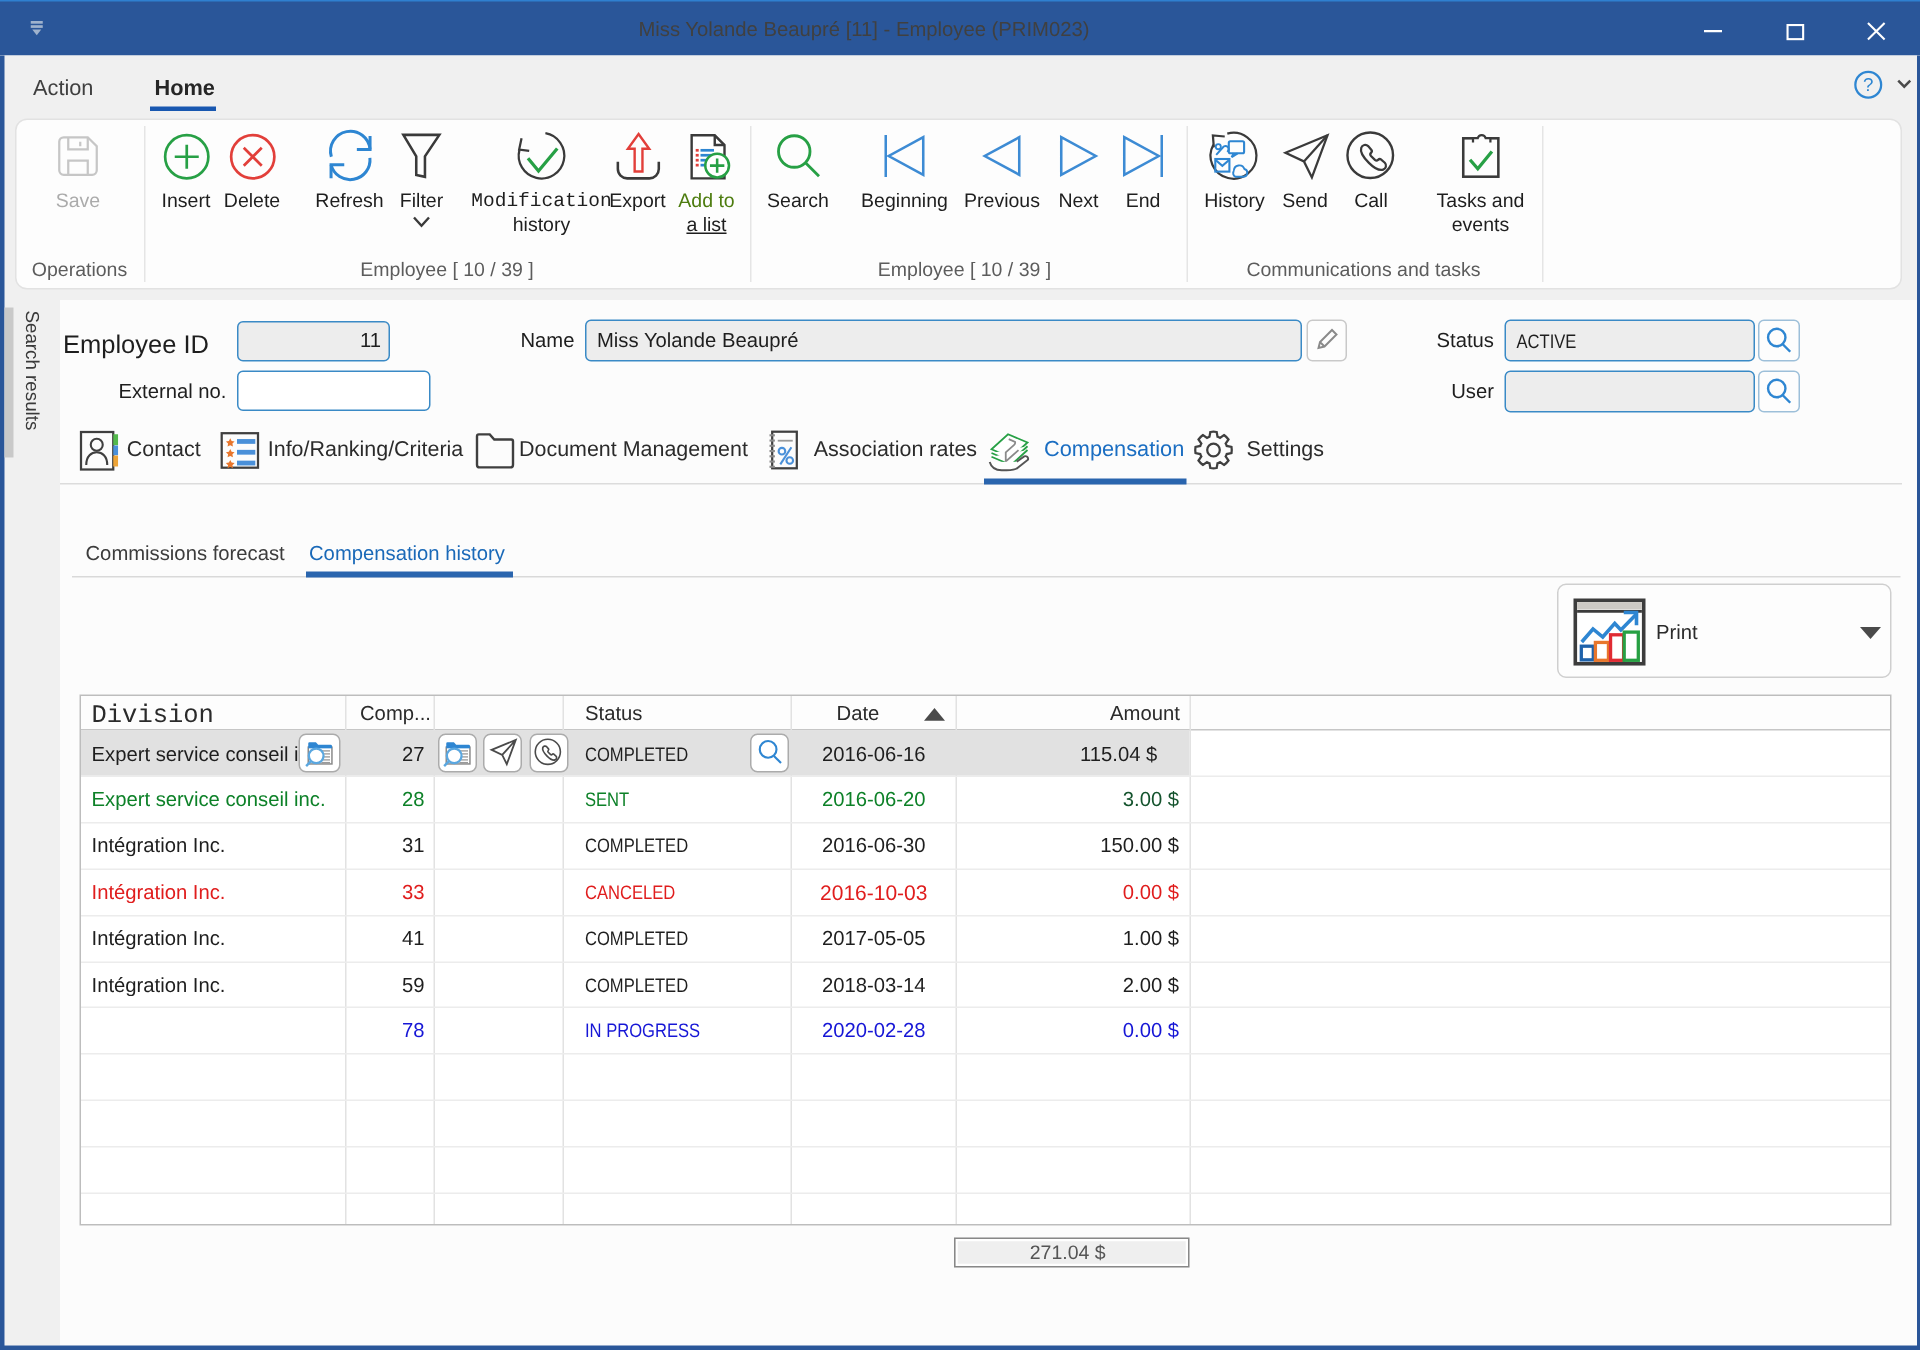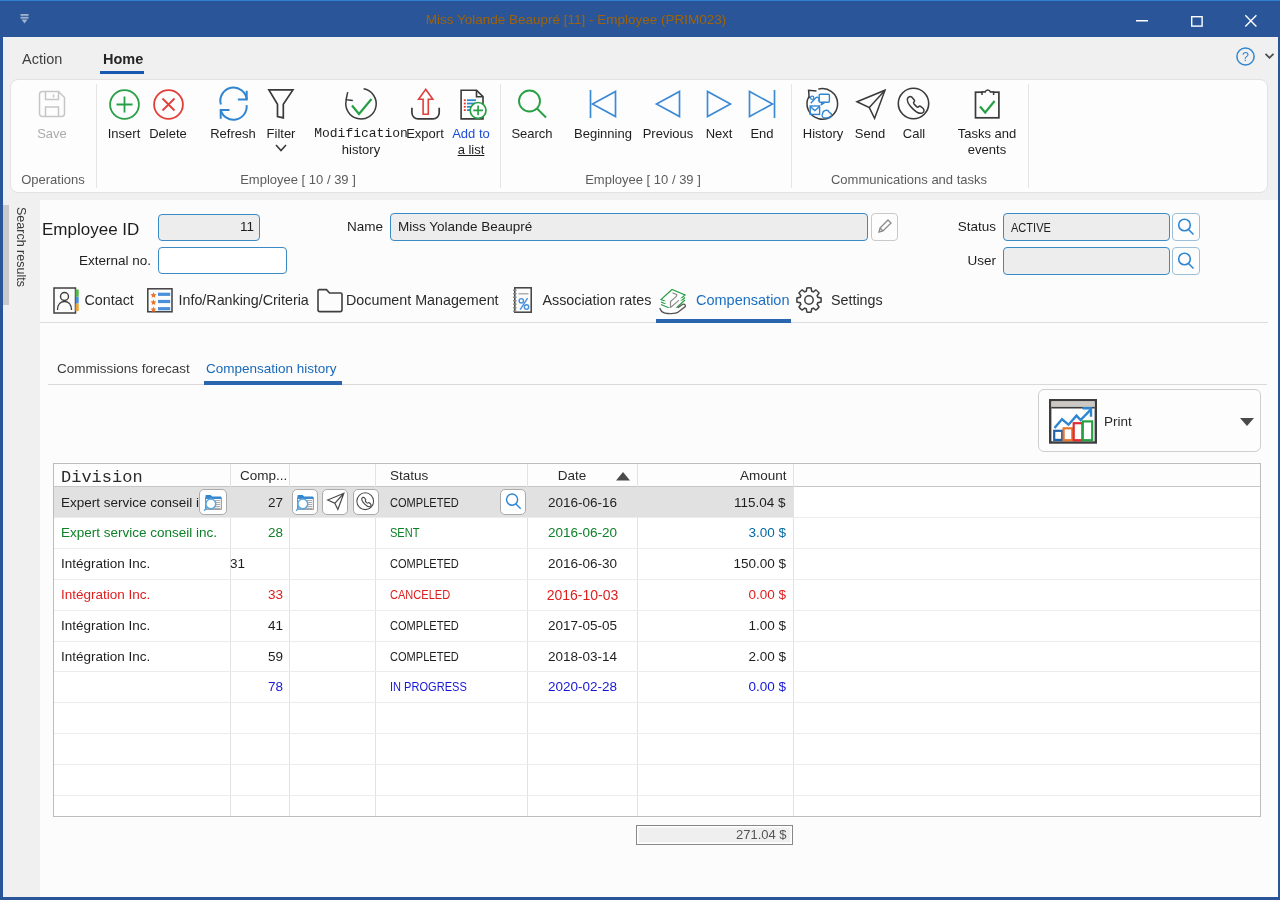--- a/index.html
+++ b/index.html
@@ -11,21 +11,21 @@
 </style>
 </head>
 <body>
 <div style="left:0px;top:0px;width:1280px;height:37px;background:#2a5699;"></div>
 <div style="left:0px;top:0px;width:1280px;height:1.2px;background:#2f80d0;"></div>
 <svg style="left:20px;top:14px" width="9" height="10" viewBox="0 0 9 10">
     <rect x="0.5" y="0" width="8" height="1.8" fill="#9fb2cd"></rect>
     <rect x="0.5" y="2.8" width="8" height="1.8" fill="#9fb2cd"></rect>
     <path d="M1.5 5.6 L7.5 5.6 L4.5 9.5 Z" fill="#9fb2cd"></path>
   </svg>
-<div class="txt" style="left:376px;top:12px;width:400px;text-align:center;font-size:13.5px;color:#a16207;">Miss Yolande Beaupré [11] - Employee (PRIM023)</div>
+<div class="txt" style="left:376px;top:12px;width:400px;text-align:center;font-size:13.5px;color:#404040;">Miss Yolande Beaupré [11] - Employee (PRIM023)</div>
 <svg style="left:1136.3px;top:20.3px" width="13" height="2" viewBox="0 0 13 2">
     <rect x="0" y="0" width="12" height="1.5" fill="#fff"></rect>
   </svg>
 <svg style="left:1190.5px;top:15.8px" width="12" height="11" viewBox="0 0 12 11">
     <rect x="0.7" y="0.7" width="10.4" height="9.4" fill="none" stroke="#fff" stroke-width="1.4"></rect>
   </svg>
 <svg style="left:1244.8px;top:14.5px" width="12" height="12" viewBox="0 0 12 12">
     <path d="M0.3 0.3 L11.4 11.4 M11.4 0.3 L0.3 11.4" stroke="#fff" stroke-width="1.4"></path>
   </svg>
 <div style="left:0px;top:37px;width:1280px;height:163px;background:#f0f0f0;"></div>
@@ -104,21 +104,21 @@
     <rect x="12" y="11.3" width="9" height="1.8" fill="#2e86d2"></rect>
     <rect x="8.8" y="14.6" width="2" height="1.8" fill="#e23f3a"></rect>
     <rect x="12" y="14.6" width="12.5" height="1.8" fill="#2e86d2"></rect>
     <rect x="8.8" y="17.9" width="2" height="1.8" fill="#e23f3a"></rect>
     <rect x="12" y="17.9" width="12.5" height="1.8" fill="#2e86d2"></rect>
     <rect x="8.8" y="21.2" width="2" height="1.8" fill="#e23f3a"></rect>
     <rect x="12" y="21.2" width="12.5" height="1.8" fill="#2e86d2"></rect>
     <circle cx="23.1" cy="22.4" r="7.9" fill="#fff" stroke="#27a045" stroke-width="1.7"></circle>
     <path d="M18.3 22.4 h9.6 M23.1 17.6 v9.6" stroke="#27a045" stroke-width="1.7"></path>
   </svg>
-<div class="txt" style="left:271px;top:126.0px;width:400px;text-align:center;font-size:13px;color:#1d4ed8;">Add to</div>
+<div class="txt" style="left:271px;top:126.0px;width:400px;text-align:center;font-size:13px;color:#4d7c0f;">Add to</div>
 <div class="txt" style="left:271px;top:141.5px;width:400px;text-align:center;font-size:13px;color:#1e1e1e;text-decoration:underline;">a list</div>
 <svg style="left:516.0px;top:88.0px" width="32" height="32" viewBox="0 0 32 32">
     <circle cx="13.5" cy="13" r="10.5" fill="none" stroke="#27a045" stroke-width="1.9"></circle>
     <path d="M21 20.5 L30 29.5" stroke="#27a045" stroke-width="1.9"></path>
   </svg>
 <div class="txt" style="left:332px;top:126.0px;width:400px;text-align:center;font-size:13px;color:#1e1e1e;">Search</div>
 <svg style="left:589.0px;top:89.0px" width="28" height="30" viewBox="0 0 28 30">
     <path d="M1.5 1 v28" stroke="#3d8bd4" stroke-width="1.7"></path>
     <path d="M26.5 2.5 v25 L3.5 15 z" fill="none" stroke="#3d8bd4" stroke-width="1.7"></path>
   </svg>
@@ -304,28 +304,28 @@
 <div style="left:54px;top:671.3px;width:1206px;height:1px;background:#ececec;"></div>
 <div style="left:54px;top:702.1px;width:1206px;height:1px;background:#ececec;"></div>
 <div style="left:54px;top:732.9px;width:1206px;height:1px;background:#ececec;"></div>
 <div style="left:54px;top:763.7px;width:1206px;height:1px;background:#ececec;"></div>
 <div style="left:54px;top:794.5px;width:1206px;height:1px;background:#ececec;"></div>
 <div style="left:54px;top:486.5px;width:738.6px;height:30.8px;background:#e1e1e1;"></div>
 <div class="txt" style="left:61px;top:494.5px;font-size:13.5px;color:#1e1e1e;width:139px;overflow:hidden;">Expert service conseil inc.</div>
 <div class="txt" style="left:230px;top:494.5px;font-size:13.5px;color:#1e1e1e;width:53px;text-align:right;padding-right:0px;">27</div>
 <div class="txt" style="left:390px;top:494.5px;font-size:13px;color:#1e1e1e;transform:scaleX(0.85);transform-origin:left top;">COMPLETED</div>
 <div class="txt" style="left:382.5px;top:494.5px;width:400px;text-align:center;font-size:13.5px;color:#1e1e1e;">2016-06-16</div>
-<div class="txt" style="left:637.4px;top:494.5px;font-size:13.5px;color:#1e1e1e;width:155.2px;text-align:right;padding-right:7px;">115.04 $</div>
+<div class="txt" style="left:637.4px;top:494.5px;font-size:13.5px;color:#1e1e1e;width:155.2px;text-align:right;padding-right:21px;">115.04 $</div>
 <div class="txt" style="left:61px;top:525.3px;font-size:13.5px;color:#0d8128;width:165px;overflow:hidden;">Expert service conseil inc.</div>
 <div class="txt" style="left:230px;top:525.3px;font-size:13.5px;color:#0d8128;width:53px;text-align:right;padding-right:0px;">28</div>
 <div class="txt" style="left:390px;top:525.3px;font-size:13px;color:#0d8128;transform:scaleX(0.85);transform-origin:left top;">SENT</div>
 <div class="txt" style="left:382.5px;top:525.3px;width:400px;text-align:center;font-size:13.5px;color:#0d8128;">2016-06-20</div>
-<div class="txt" style="left:637.4px;top:525.3px;font-size:13.5px;color:#0369a1;width:155.2px;text-align:right;padding-right:6.5px;">3.00 $</div>
+<div class="txt" style="left:637.4px;top:525.3px;font-size:13.5px;color:#14532d;width:155.2px;text-align:right;padding-right:6.5px;">3.00 $</div>
 <div class="txt" style="left:61px;top:556.1px;font-size:13.5px;color:#1e1e1e;width:165px;overflow:hidden;">Intégration Inc.</div>
-<div class="txt" style="left:230px;top:556.1px;font-size:13.5px;color:#1e1e1e;width:53px;padding-right:0px;">31</div>
+<div class="txt" style="left:230px;top:556.1px;font-size:13.5px;color:#1e1e1e;width:53px;text-align:right;padding-right:0px;">31</div>
 <div class="txt" style="left:390px;top:556.1px;font-size:13px;color:#1e1e1e;transform:scaleX(0.85);transform-origin:left top;">COMPLETED</div>
 <div class="txt" style="left:382.5px;top:556.1px;width:400px;text-align:center;font-size:13.5px;color:#1e1e1e;">2016-06-30</div>
 <div class="txt" style="left:637.4px;top:556.1px;font-size:13.5px;color:#1e1e1e;width:155.2px;text-align:right;padding-right:6.5px;">150.00 $</div>
 <div class="txt" style="left:61px;top:586.9px;font-size:13.5px;color:#e01d1d;width:165px;overflow:hidden;">Intégration Inc.</div>
 <div class="txt" style="left:230px;top:586.9px;font-size:13.5px;color:#e01d1d;width:53px;text-align:right;padding-right:0px;">33</div>
 <div class="txt" style="left:390px;top:586.9px;font-size:13px;color:#e01d1d;transform:scaleX(0.85);transform-origin:left top;">CANCELED</div>
 <div class="txt" style="left:382.5px;top:586.9px;width:400px;text-align:center;font-size:14px;color:#e01d1d;">2016-10-03</div>
 <div class="txt" style="left:637.4px;top:586.9px;font-size:13.5px;color:#e01d1d;width:155.2px;text-align:right;padding-right:6.5px;">0.00 $</div>
 <div class="txt" style="left:61px;top:617.7px;font-size:13.5px;color:#1e1e1e;width:165px;overflow:hidden;">Intégration Inc.</div>
 <div class="txt" style="left:230px;top:617.7px;font-size:13.5px;color:#1e1e1e;width:53px;text-align:right;padding-right:0px;">41</div>
@@ -374,13 +374,13 @@
 <div style="left:352.5px;top:488.5px;width:26px;height:26px;background:#fff;border:1px solid #ababab;border-radius:5px;"></div>
 <svg style="left:355.5px;top:492.0px" width="19" height="19" viewBox="0 0 34 34">
     <circle cx="16.5" cy="16.5" r="15" fill="none" stroke="#4a4a4a" stroke-width="1.9"></circle>
     <path d="M10.5 11.5 a2.8 2.8 0 0 1 4.6 -1.1 l2.2 2.6 c0.5 0.6 0.3 1.3 -0.3 1.9 c-0.6 0.6 -0.7 1.3 0 2.1 l2.6 2.6 c0.8 0.7 1.5 0.6 2.1 0 c0.6 -0.6 1.3 -0.8 1.9 -0.3 l2.6 2.2 a2.8 2.8 0 0 1 -1.1 4.6 c-2.4 0.8 -6 -1 -9.5 -4.5 c-3.5 -3.5 -5.9 -7.7 -5.1 -10.1 z" fill="none" stroke="#4a4a4a" stroke-width="2.0"></path>
   </svg>
 <div style="left:499.5px;top:488.5px;width:26px;height:26px;background:#fff;border:1px solid #ababab;border-radius:5px;"></div>
 <svg style="left:504.5px;top:492.5px" width="17" height="17" viewBox="0 0 18 18">
     <circle cx="7.5" cy="7" r="5.9" fill="none" stroke="#2e86d2" stroke-width="1.5"></circle>
     <path d="M11.6 11.6 L16.6 16.6" stroke="#2e86d2" stroke-width="1.5"></path>
   </svg>
-<div style="left:636px;top:825px;width:156.6px;height:20px;background:#efefef;border:1px solid #888;box-shadow:inset 0 0 0 1.5px #fff;font-size:13px;color:#555;text-align:right;line-height:17px;padding-right:5px;">271.04 $</div>
+<div style="left:636px;top:825px;width:156.6px;height:20px;background:#efefef;border:1px solid #888;box-shadow:inset 0 0 0 1.5px #fff;font-size:13px;color:#555;text-align:center;line-height:17px;padding-right:5px;">271.04 $</div>
 
 </body></html>

